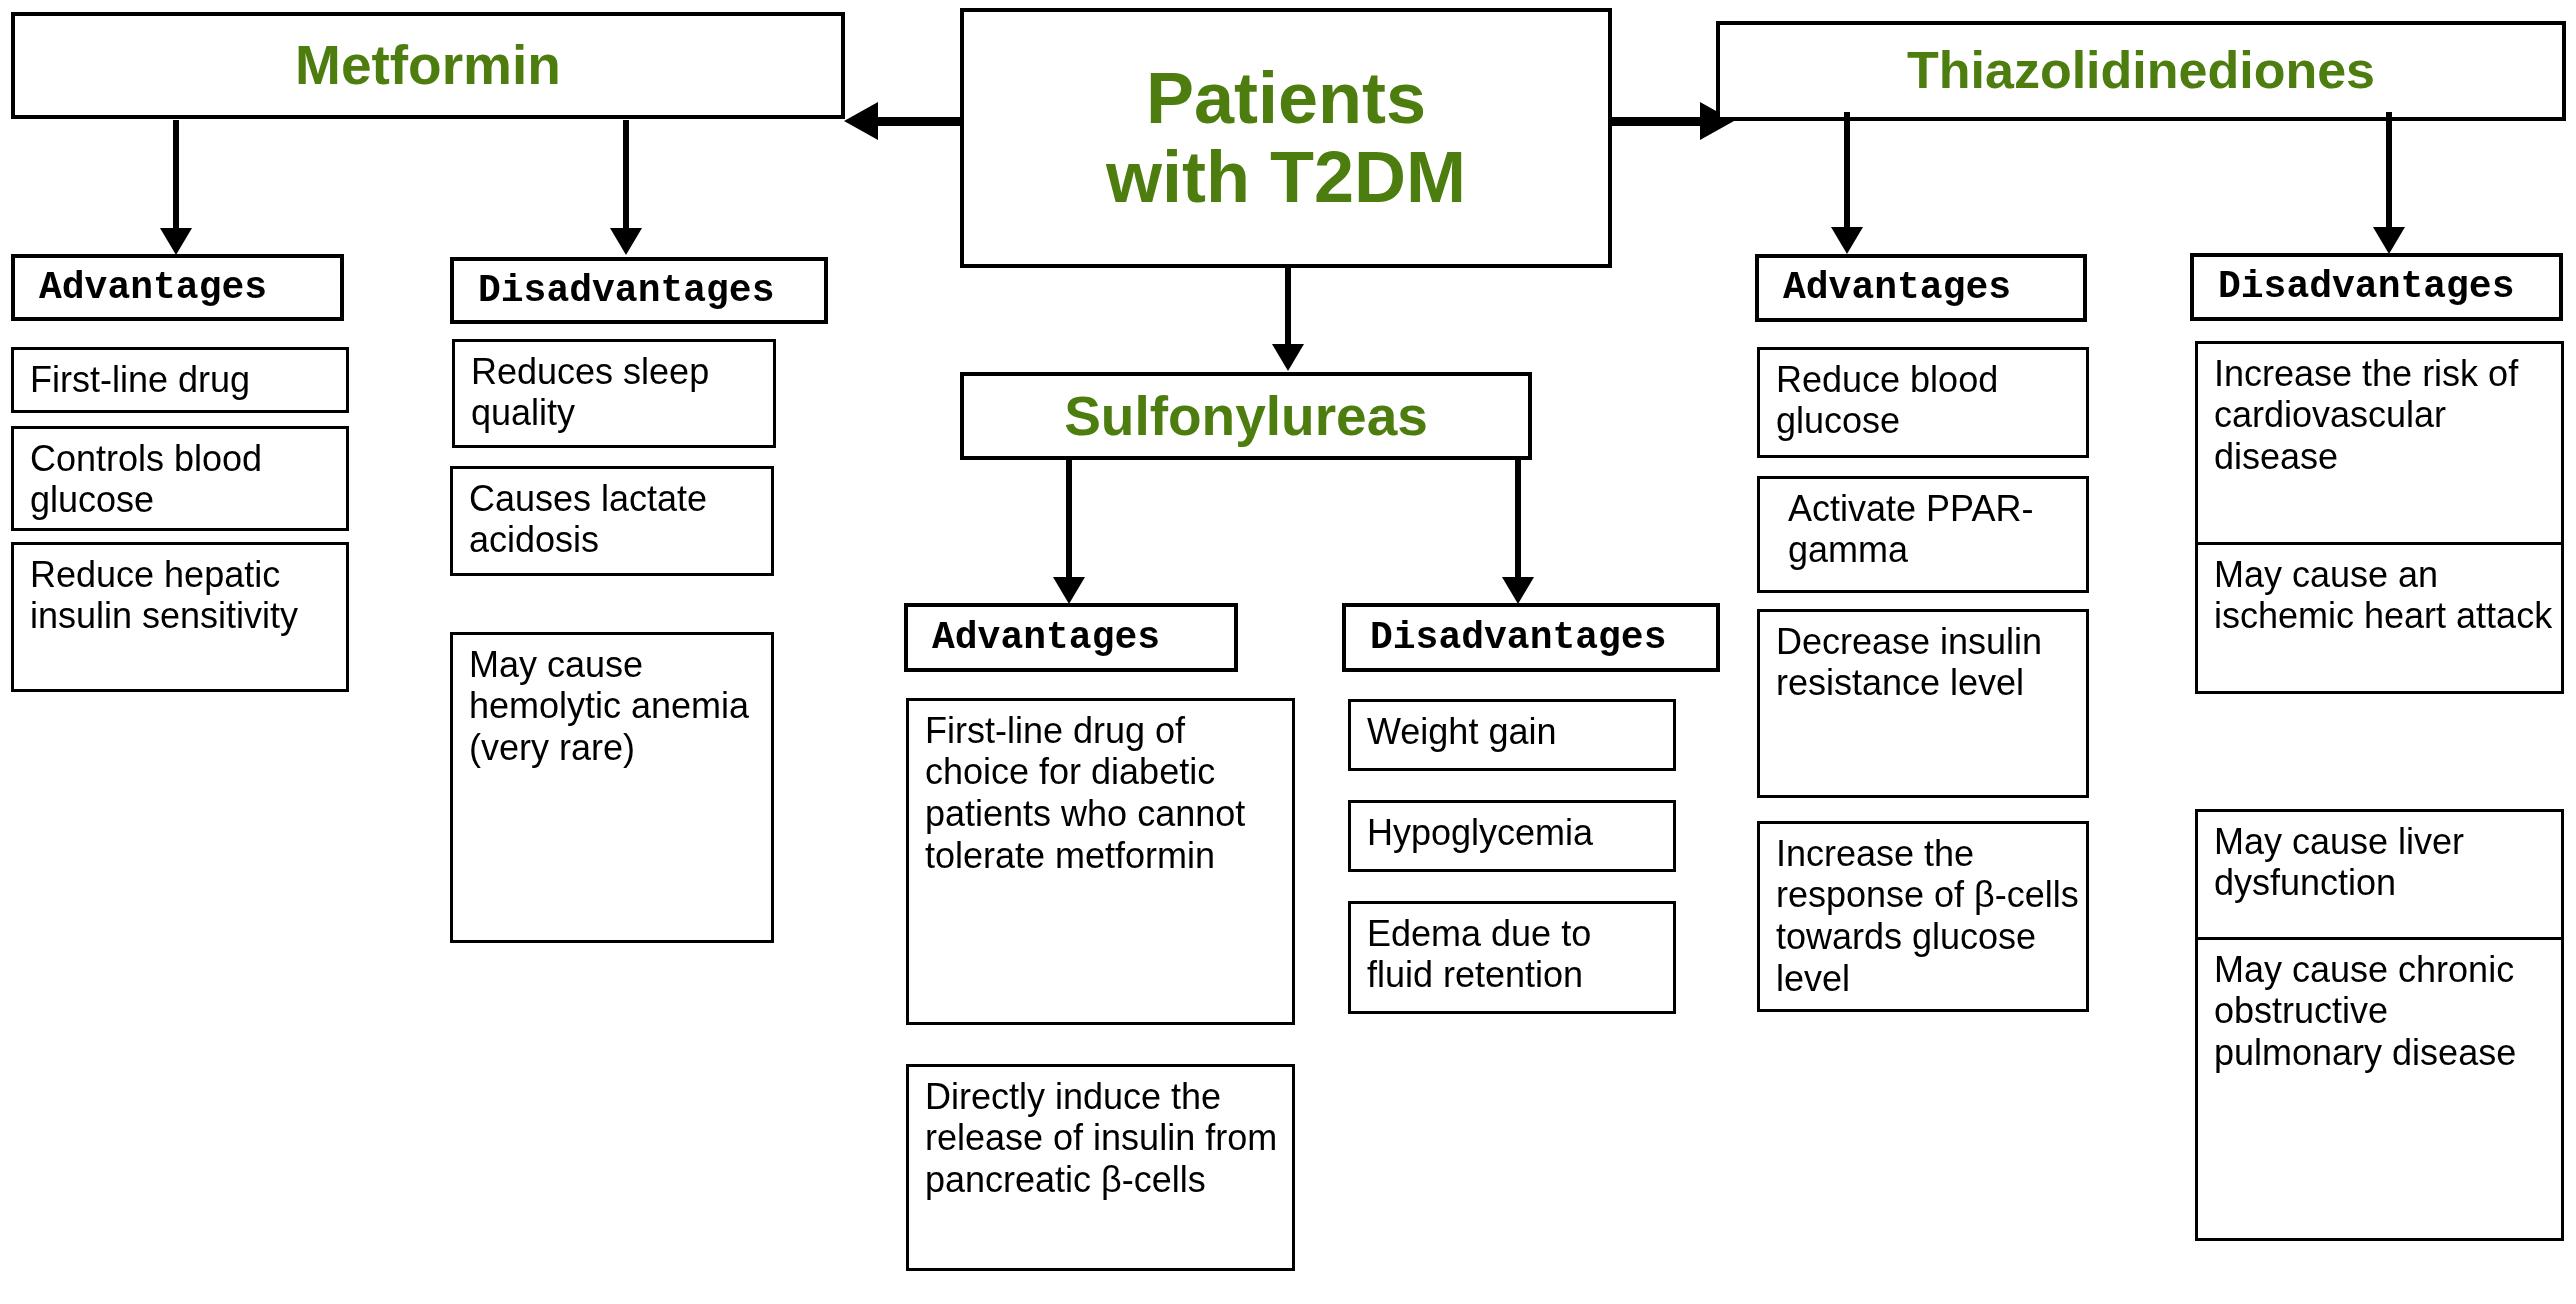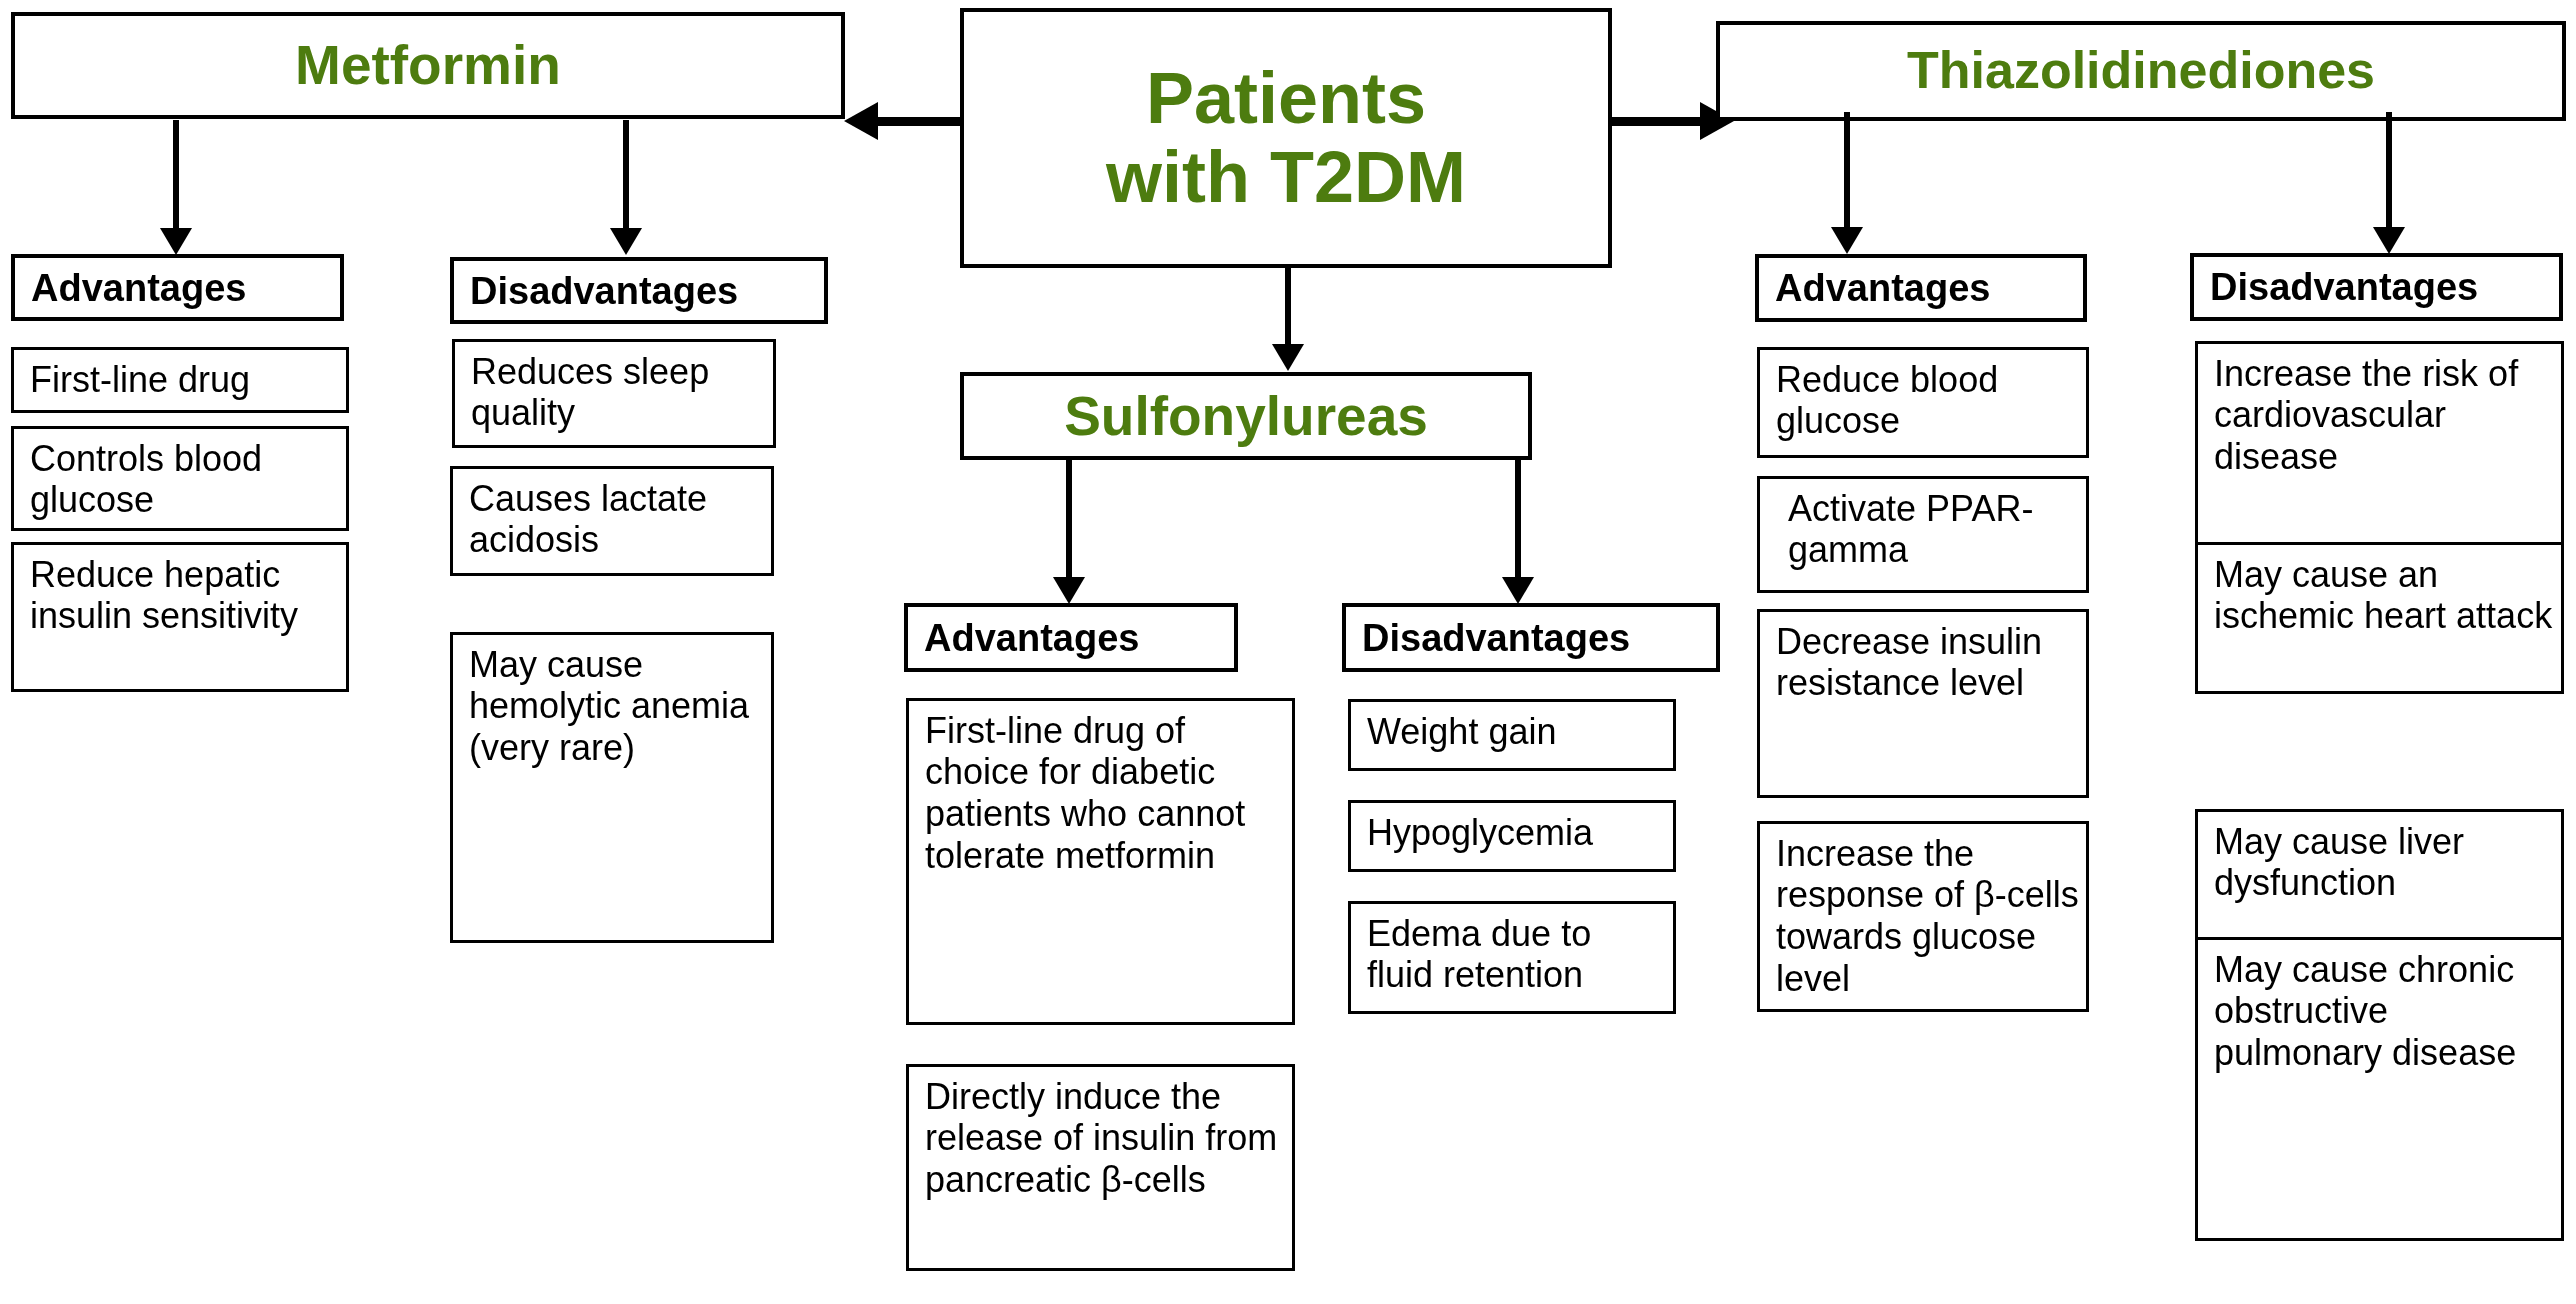--- a/index.html
+++ b/index.html
@@ -26,23 +26,24 @@
     text-align:center;
     color:#4d7c0f;
     line-height:1.1;
   }
   
   .hdr{display:flex;align-items:center;}
   .hdr > span{
     font-weight:bold;
     font-size:38px;
     color:#000;
-    padding-left:16px;
+    padding-left:24px;
     line-height:1;
     white-space:nowrap;
+    font-family:Liberation Mono, monospace;
   }
   
   .item{padding:8.5px 6px 8.5px 16px;}
   .item > span{
     display:block;
     font-size:36px;
     line-height:1.16;
     color:#000;
     font-weight:normal;
   }

